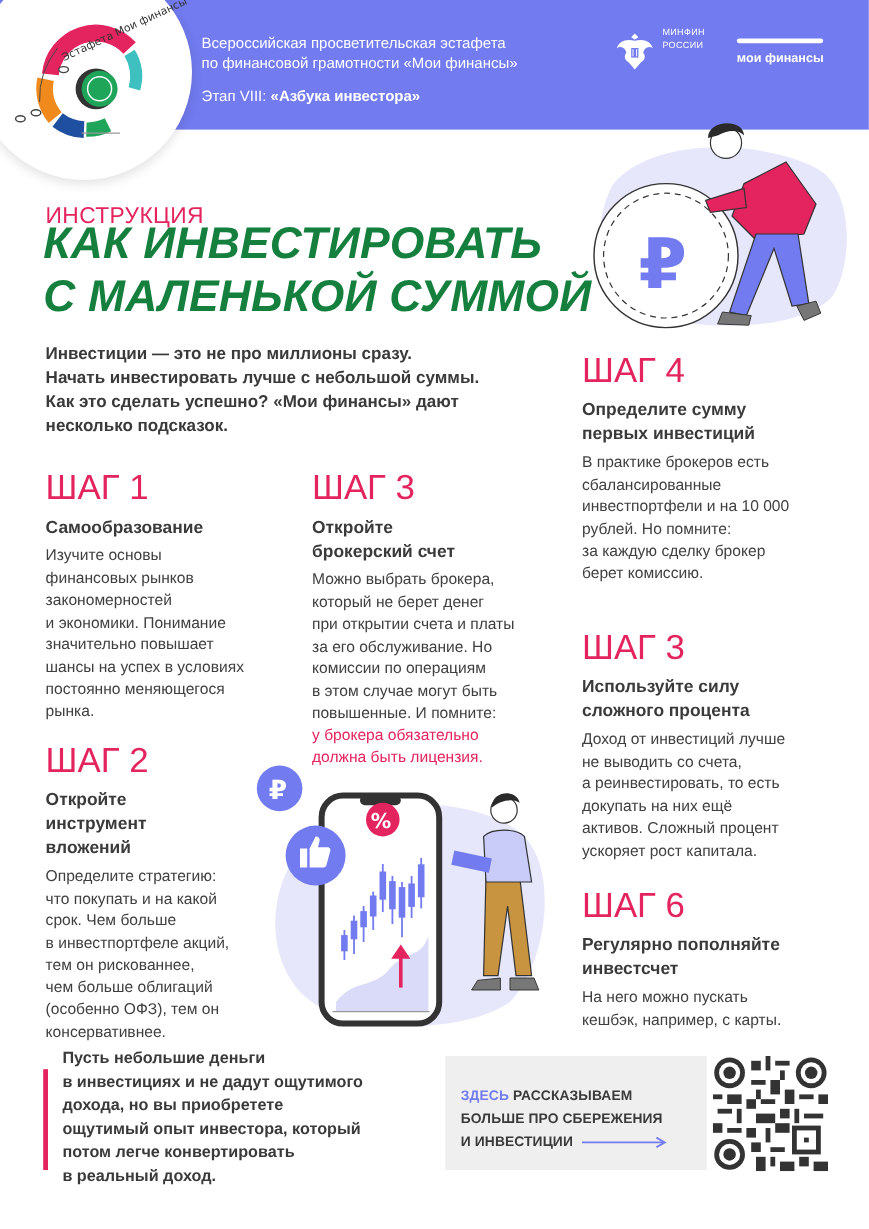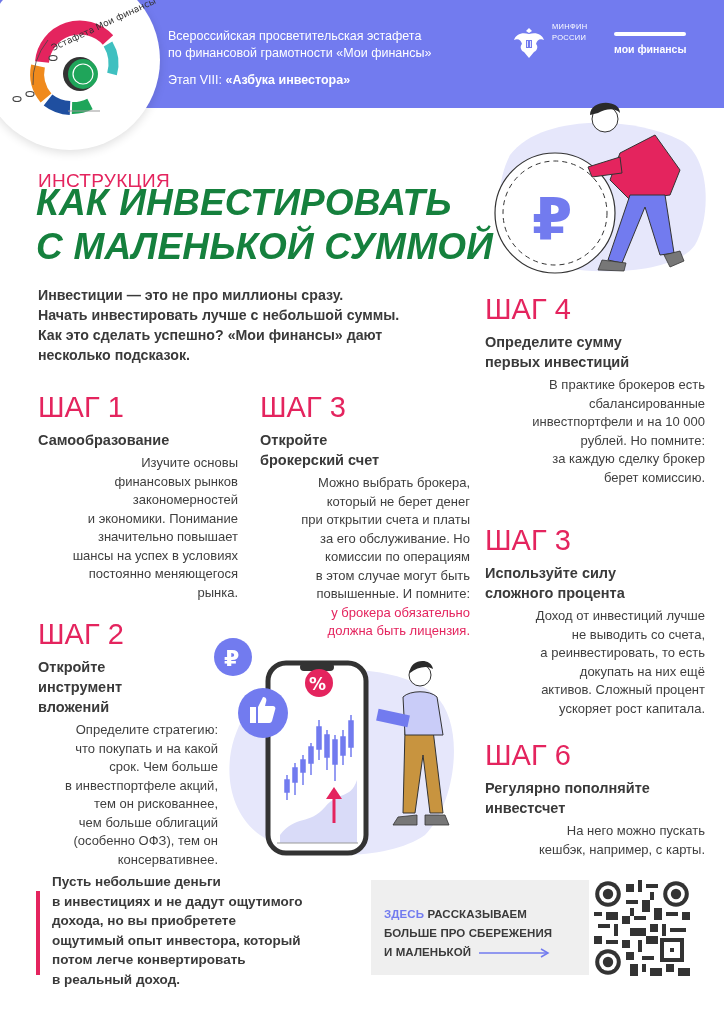--- a/index.html
+++ b/index.html
@@ -12,21 +12,21 @@
   .minfin-text { position: absolute; left: 552px; top: 21px; color: #fff; font-size: 7.5px; line-height: 11px; letter-spacing: 0.3px; }
   .mf-logo { position: absolute; left: 614px; top: 32px; }
   .mf-bar { width: 72px; height: 4px; background: #fff; border-radius: 2px; margin-bottom: 7px; }
   .mf-text { color: #fff; font-weight: bold; font-size: 10.5px; }
   .kicker { position: absolute; left: 38px; top: 170px; color: #E4245E; font-size: 19px; letter-spacing: 0.3px; }
   .title { position: absolute; left: 36px; top: 181px; color: #15803d; font-size: 37px; font-weight: bold; line-height: 44px; letter-spacing: 0.2px; font-style: italic; }
   .lead { position: absolute; left: 38px; top: 285px; font-size: 14.2px; font-weight: bold; line-height: 20px; color: #3a3a3a; }
   .step { position: absolute; }
   .step-num { color: #E4245E; font-size: 29px; line-height: 34px; margin-bottom: 6px; }
   .step-h { font-size: 14.5px; font-weight: bold; line-height: 20px; color: #3a3a3a; margin-bottom: 4px; }
-  .step-p { font-size: 13px; line-height: 18.5px; color: #3f3f3f; text-align: right; }
+  .step-p { font-size: 13px; line-height: 18.5px; color: #3f3f3f; }
   .step-p .accent { color: #E4245E; }
   .quote { position: absolute; left: 52px; top: 872px; font-size: 13.5px; font-weight: bold; line-height: 19.5px; color: #3a3a3a; }
   .quote-bar { position: absolute; left: 36px; top: 891px; width: 4px; height: 84px; background: #E4245E; }
   .cta-box { position: absolute; left: 371px; top: 880px; width: 218px; height: 95px; background: #EFEFEF; }
   .cta-text { position: absolute; left: 384px; top: 905px; font-size: 11.5px; font-weight: bold; line-height: 19px; color: #3a3a3a; letter-spacing: 0.1px; }
   .cta-text .hl { color: #727BEF; }
   .cta-arrow { display: inline-block; vertical-align: middle; margin-left: 6px; }
   .qr { position: absolute; left: 594px; top: 880px; width: 96px; height: 96px; }
   .ill { position: absolute; }
 </style>
@@ -257,21 +257,21 @@
   <div>дохода, но вы приобретете</div>
   <div>ощутимый опыт инвестора, который</div>
   <div>потом легче конвертировать</div>
   <div>в реальный доход.</div>
 </div>
 
 <div class="cta-box"></div>
 <div class="cta-text">
   <div><span class="hl">ЗДЕСЬ</span><span> РАССКАЗЫВАЕМ</span></div>
   <div>БОЛЬШЕ ПРО СБЕРЕЖЕНИЯ</div>
-  <div><span>И МАЛЕНЬКОЙ</span><svg class="cta-arrow" width="74" height="10" viewBox="0 0 74 10">
+  <div><span>И ИНВЕСТИЦИИ</span><svg class="cta-arrow" width="74" height="10" viewBox="0 0 74 10">
         <line x1="2" y1="5" x2="70" y2="5" stroke="#727BEF" stroke-width="1.5"></line>
         <path d="M64 1 L71 5 L64 9" fill="none" stroke="#727BEF" stroke-width="1.5"></path>
       </svg></div>
 </div>
 
 <div class="qr">
   <svg width="96" height="96" viewBox="0 0 24 24">
     <rect width="24" height="24" fill="#fff"></rect>
     <g fill="#333">
       <circle cx="3.5" cy="3.5" r="3.2"></circle>

